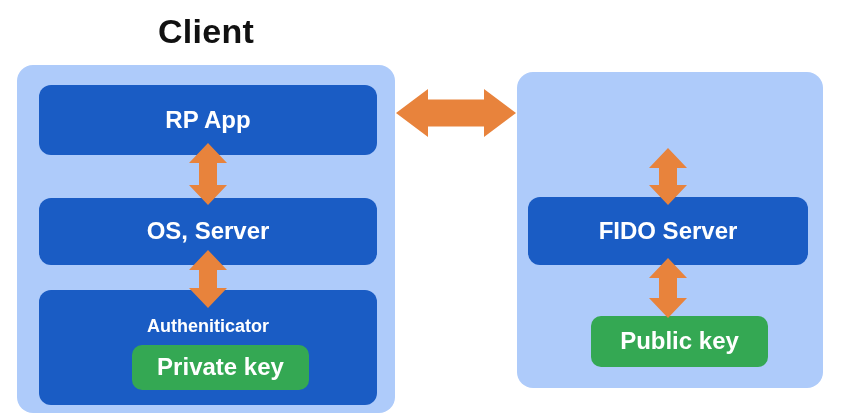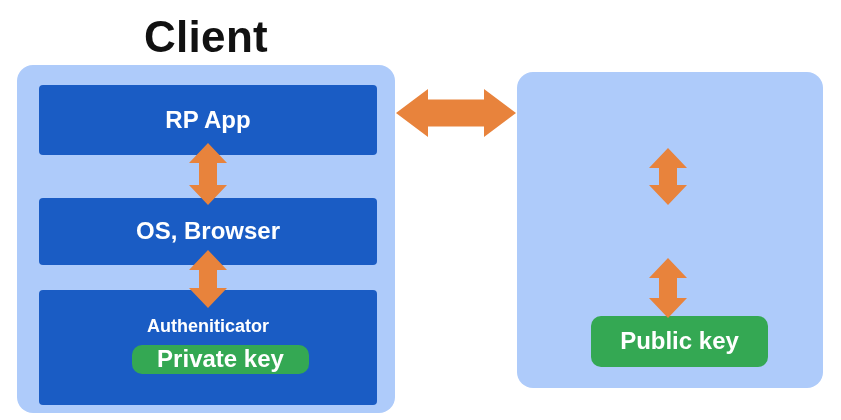--- a/index.html
+++ b/index.html
@@ -11,35 +11,35 @@
     position: relative;
     width: 841px;
     height: 420px;
     background: #ffffff;
     font-family: "Liberation Sans", sans-serif;
     overflow: hidden;
   }
   .section-title {
     position: absolute;
     top: 12px;
-    font-size: 44px;
+    font-size: 34px;
     font-weight: 700;
     color: var(--title-color, #111111);
     text-align: center;
     letter-spacing: 0.3px;
   }
   .panel {
     position: absolute;
     background: var(--panel-blue, #AECBFA);
     border-radius: 16px;
   }
   .bluebox {
     position: absolute;
     background: var(--box-blue, #1A5CC4);
-    border-radius: 4px;
+    border-radius: 12px;
     color: var(--box-text, #ffffff);
     display: flex;
     flex-direction: column;
     align-items: center;
     justify-content: center;
     text-align: center;
   }
   .greenbox {
     position: absolute;
     background: var(--key-green, #34A853);
@@ -87,32 +87,35 @@
 
   <div class="panel" style="left:17px; top:65px; width:378px; height:348px;"></div>
 
   <div class="panel" style="left:517px; top:72px; width:306px; height:316px;"></div>
 
   <div class="bluebox" style="left:39px; top:85px; width:338px; height:70px;">
     <div class="label-lg">RP App</div>
   </div>
 
   <div class="bluebox" style="left:39px; top:198px; width:338px; height:67px;">
-    <div class="label-lg">OS, Browser</div>
+    <div class="label-lg">OS, Server</div>
   </div>
 
   <div class="bluebox" style="left:39px; top:290px; width:338px; height:115px;">
     <div class="label-md box-top-label">Autheniticator</div>
   </div>
 
-  <div class="greenbox" style="left:120px; top:345px; width:177px; height:29px;">
+  <div class="greenbox" style="left:120px; top:345px; width:177px; height:45px;">
     <div class="label-lg">Private key</div>
   </div>
 
 
+  <div class="bluebox" style="left:528px; top:197px; width:280px; height:68px;">
+    <div class="label-lg">FIDO Server</div>
+  </div>
 
   <div class="greenbox" style="left:579px; top:316px; width:177px; height:51px;">
     <div class="label-lg">Public key</div>
   </div>
 
   <svg class="arrow" style="left:396px; top:89px;" width="120" height="48" viewBox="0 0 120 48">
     <polygon points="0,24 32,0 32,10.5 88,10.5 88,0 120,24 88,48 88,37.5 32,37.5 32,48"></polygon>
   </svg>
 
   <svg class="arrow" style="left:189px; top:143px;" width="38" height="62" viewBox="0 0 38 62">

